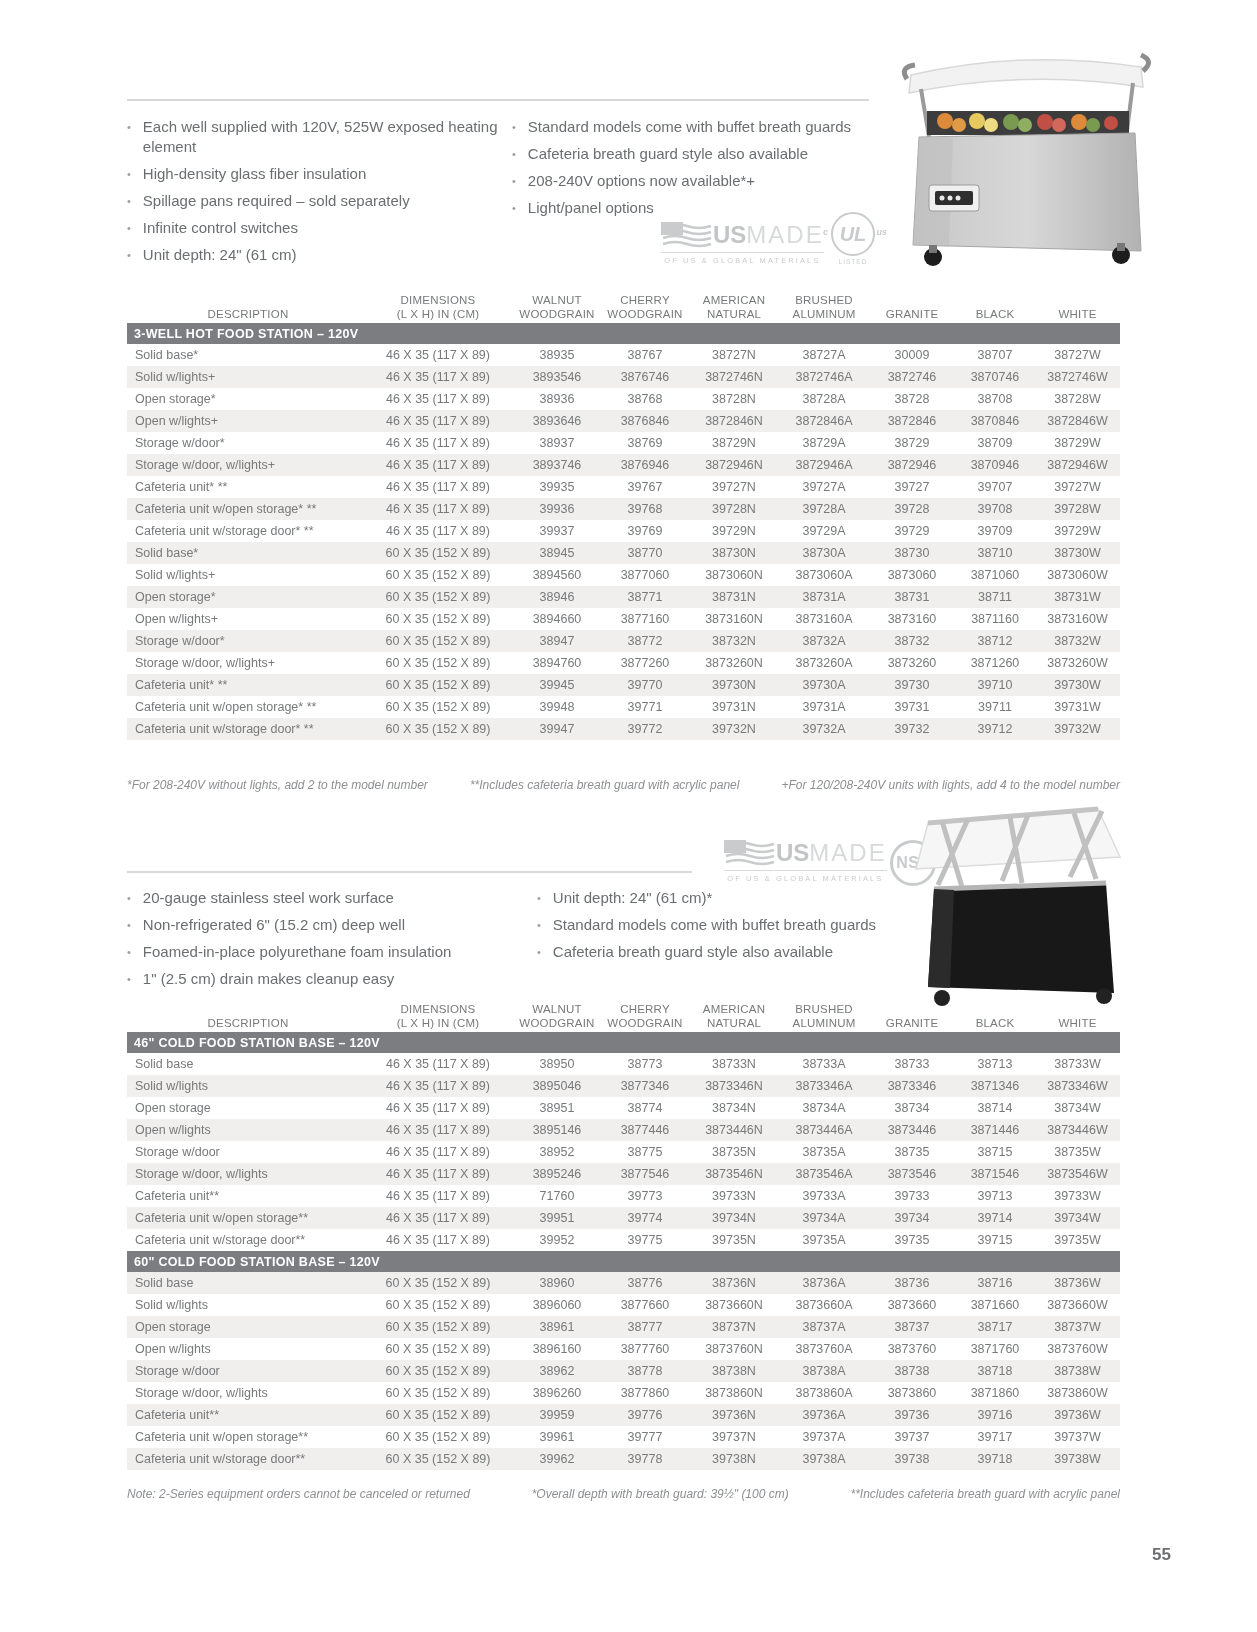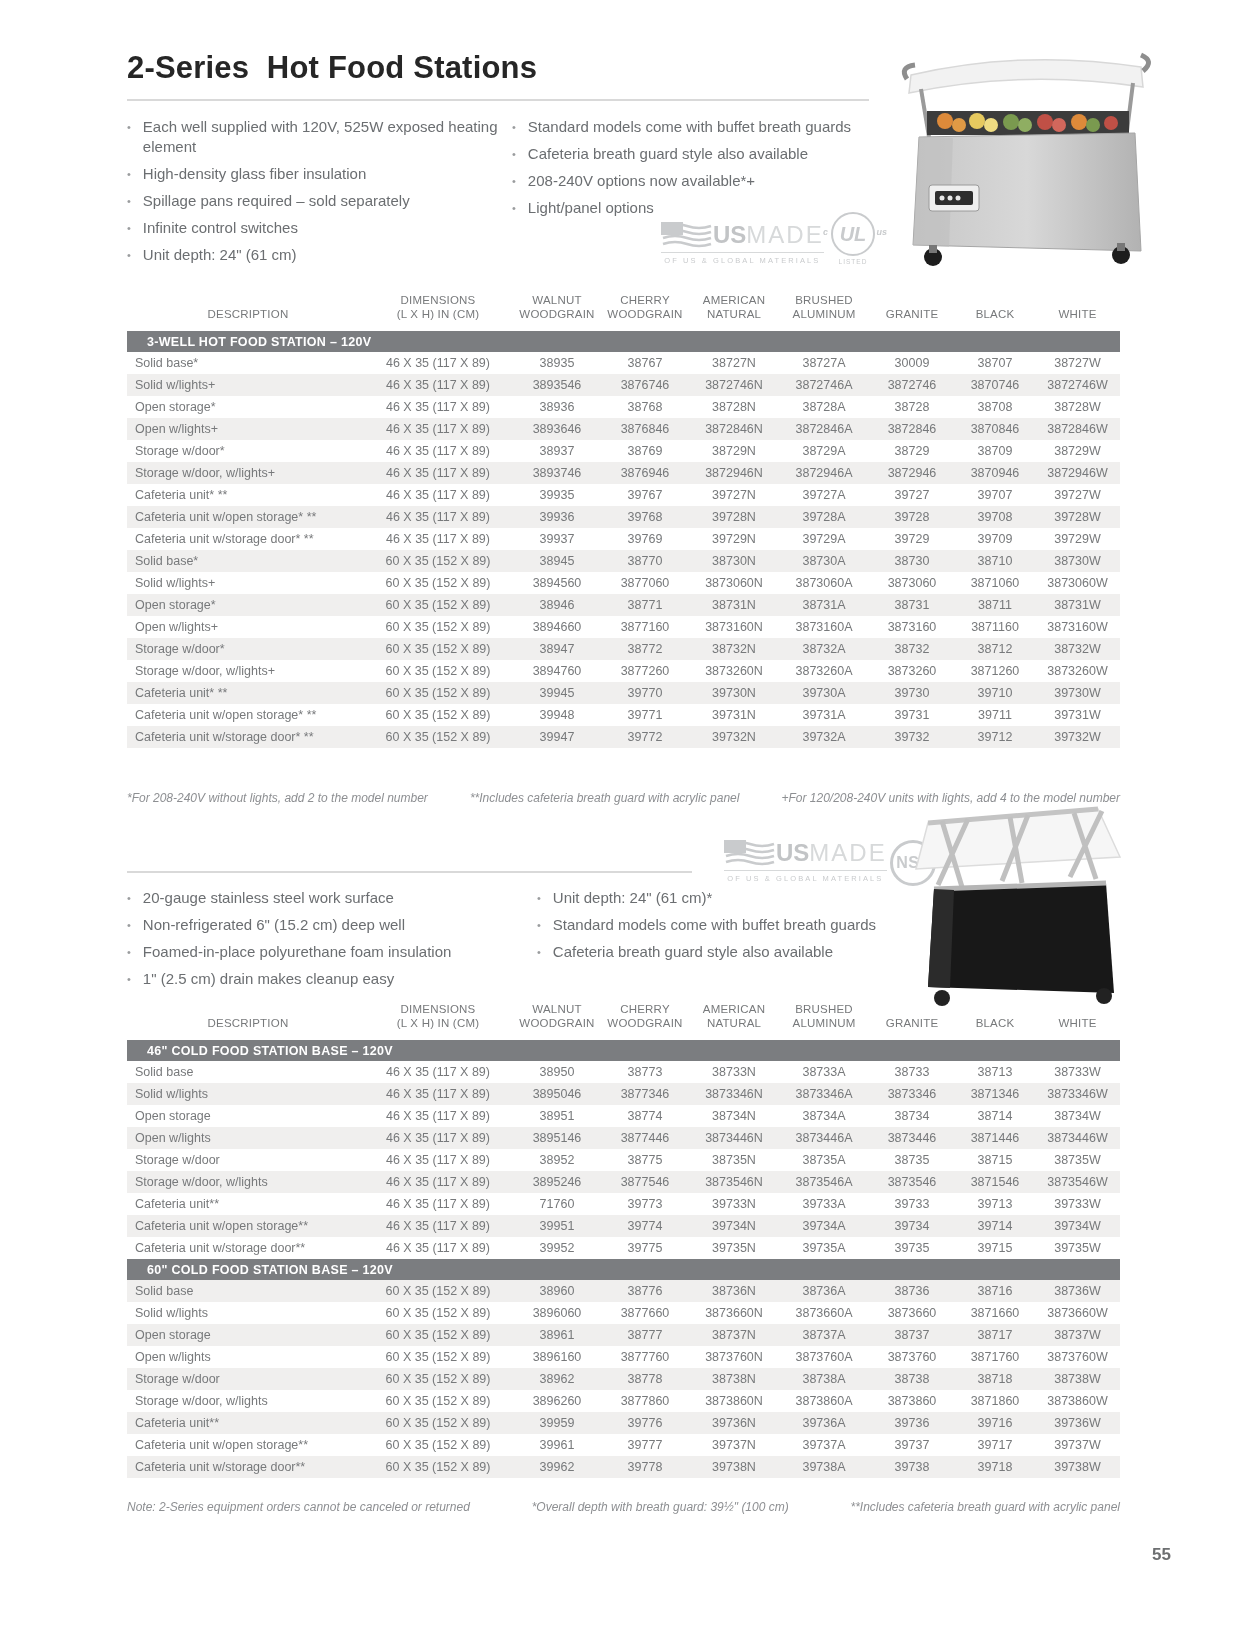--- a/index.html
+++ b/index.html
@@ -9,28 +9,28 @@
   .sec-title { position:absolute; left:127px; font-size:31px; font-weight:700; color:#262626; letter-spacing:.2px; white-space:pre-wrap; }
   .title-rule { position:absolute; left:127px; height:2px; background:#d9d9d9; }
 
   .bullets { position:absolute; display:flex; }
   .bullets ul { list-style:none; }
   .bullets li { display:flex; margin-bottom:7px; font-size:15px; line-height:20px; color:#6b6e71; }
   .bullets .dot { color:#9a9c9e; font-size:11px; line-height:20px; margin-right:12px; }
 
   
   .spec-table { position:absolute; left:127px; width:993px; border-collapse:collapse; table-layout:fixed; }
-  .spec-table th { font-size:11.5px; font-weight:400; color:#77797b; text-transform:uppercase; vertical-align:bottom; padding:0 2px 10px 2px; text-align:center; letter-spacing:.2px; line-height:14px; }
+  .spec-table th { font-size:11.5px; font-weight:400; color:#77797b; text-transform:uppercase; vertical-align:bottom; padding:0 2px 2px 2px; text-align:center; letter-spacing:.2px; line-height:14px; }
   .spec-table th.desc { text-align:center; padding-left:8px; }
   .spec-table td { font-size:12.5px; color:#77797b; height:22px; text-align:center; padding:0 2px; white-space:nowrap; overflow:hidden; }
   .spec-table td.desc { text-align:left; padding-left:8px; }
   .spec-table tr.alt td { background:#f0efee; }
-  .spec-table tr.secbar td { background:#7b7d80; color:#ffffff; font-weight:700; font-size:12.5px; text-align:left; padding-left:20px; letter-spacing:.3px; height:21px; }
-
-  .footnotes { position:absolute; left:127px; width:993px; display:flex; justify-content:space-between; font-size:12px; font-style:italic; color:#8d8f92;margin-top:13px; }
+  .spec-table tr.secbar td { background:#7b7d80; color:#ffffff; font-weight:700; font-size:12.5px; text-align:left; padding-left:7px; letter-spacing:.3px; height:21px; }
+
+  .footnotes { position:absolute; left:127px; width:993px; display:flex; justify-content:space-between; font-size:12px; font-style:italic; color:#8d8f92; }
 
   .pageno { position:absolute; left:1152px; top:1545px; font-size:17px; font-weight:700; color:#6d6f71; }
 
   
   .usmade { position:absolute; color:#c9cbcd; }
   .usmade .row1 { display:flex; align-items:center; }
   .usmade .us { font-weight:700; font-size:24px; letter-spacing:0; color:#c2c4c6; }
   .usmade .made { font-weight:400; font-size:24px; color:#d7d9da; letter-spacing:2px; }
   .usmade .row2 { border-top:1px solid #d7d9da; margin-top:2px; padding-top:3px; font-size:7.5px; letter-spacing:2.1px; color:#c9cbcd; text-align:center; }
   .ul-logo { position:absolute; width:60px; text-align:center; color:#c9cbcd; }
@@ -39,21 +39,20 @@
   .ul-us { position:absolute; right:-14px; bottom:2px; font-size:9px; }
   .ul-listed { font-size:6.5px; letter-spacing:1px; margin-top:2px; }
   .nsf-logo { position:absolute; width:46px; height:46px; border:3px solid #c9cbcd; border-radius:50%; color:#c9cbcd; font-weight:700; font-size:16px; text-align:center; line-height:40px; letter-spacing:.5px; }
   .photo { position:absolute; }
 </style>
 </head>
 <body>
 
 <div class="page">
 
-  <h1 class="sec-title" style="top:50px;">2-Series  Hot Food Stations</h1>
   <div class="title-rule" style="top:99px; width:742px;"></div>
 
   <div class="bullets" style="left:127px; top:117px; width:770px;">
     <ul style="width:385px;">
         <li>
           <span class="dot">•</span>
           <span>Each well supplied with 120V, 525W exposed heating element</span>
         </li>
         <li>
           <span class="dot">•</span>

